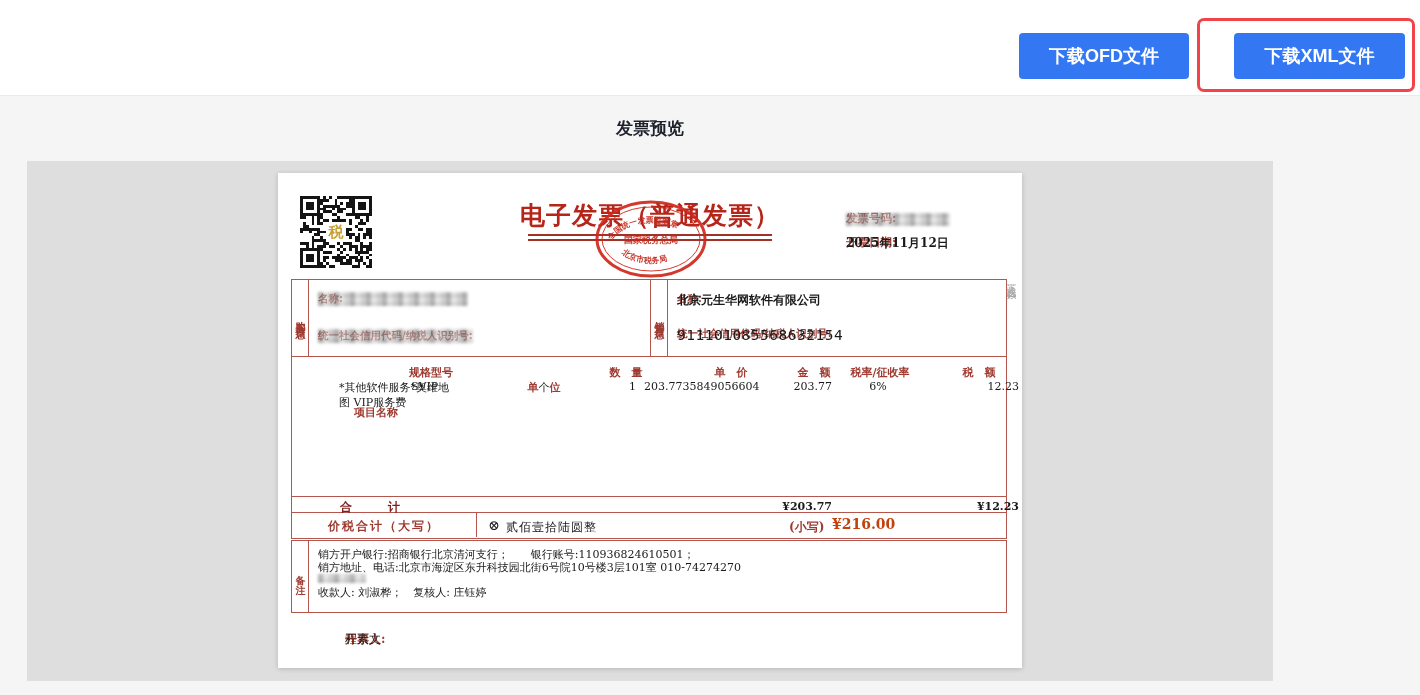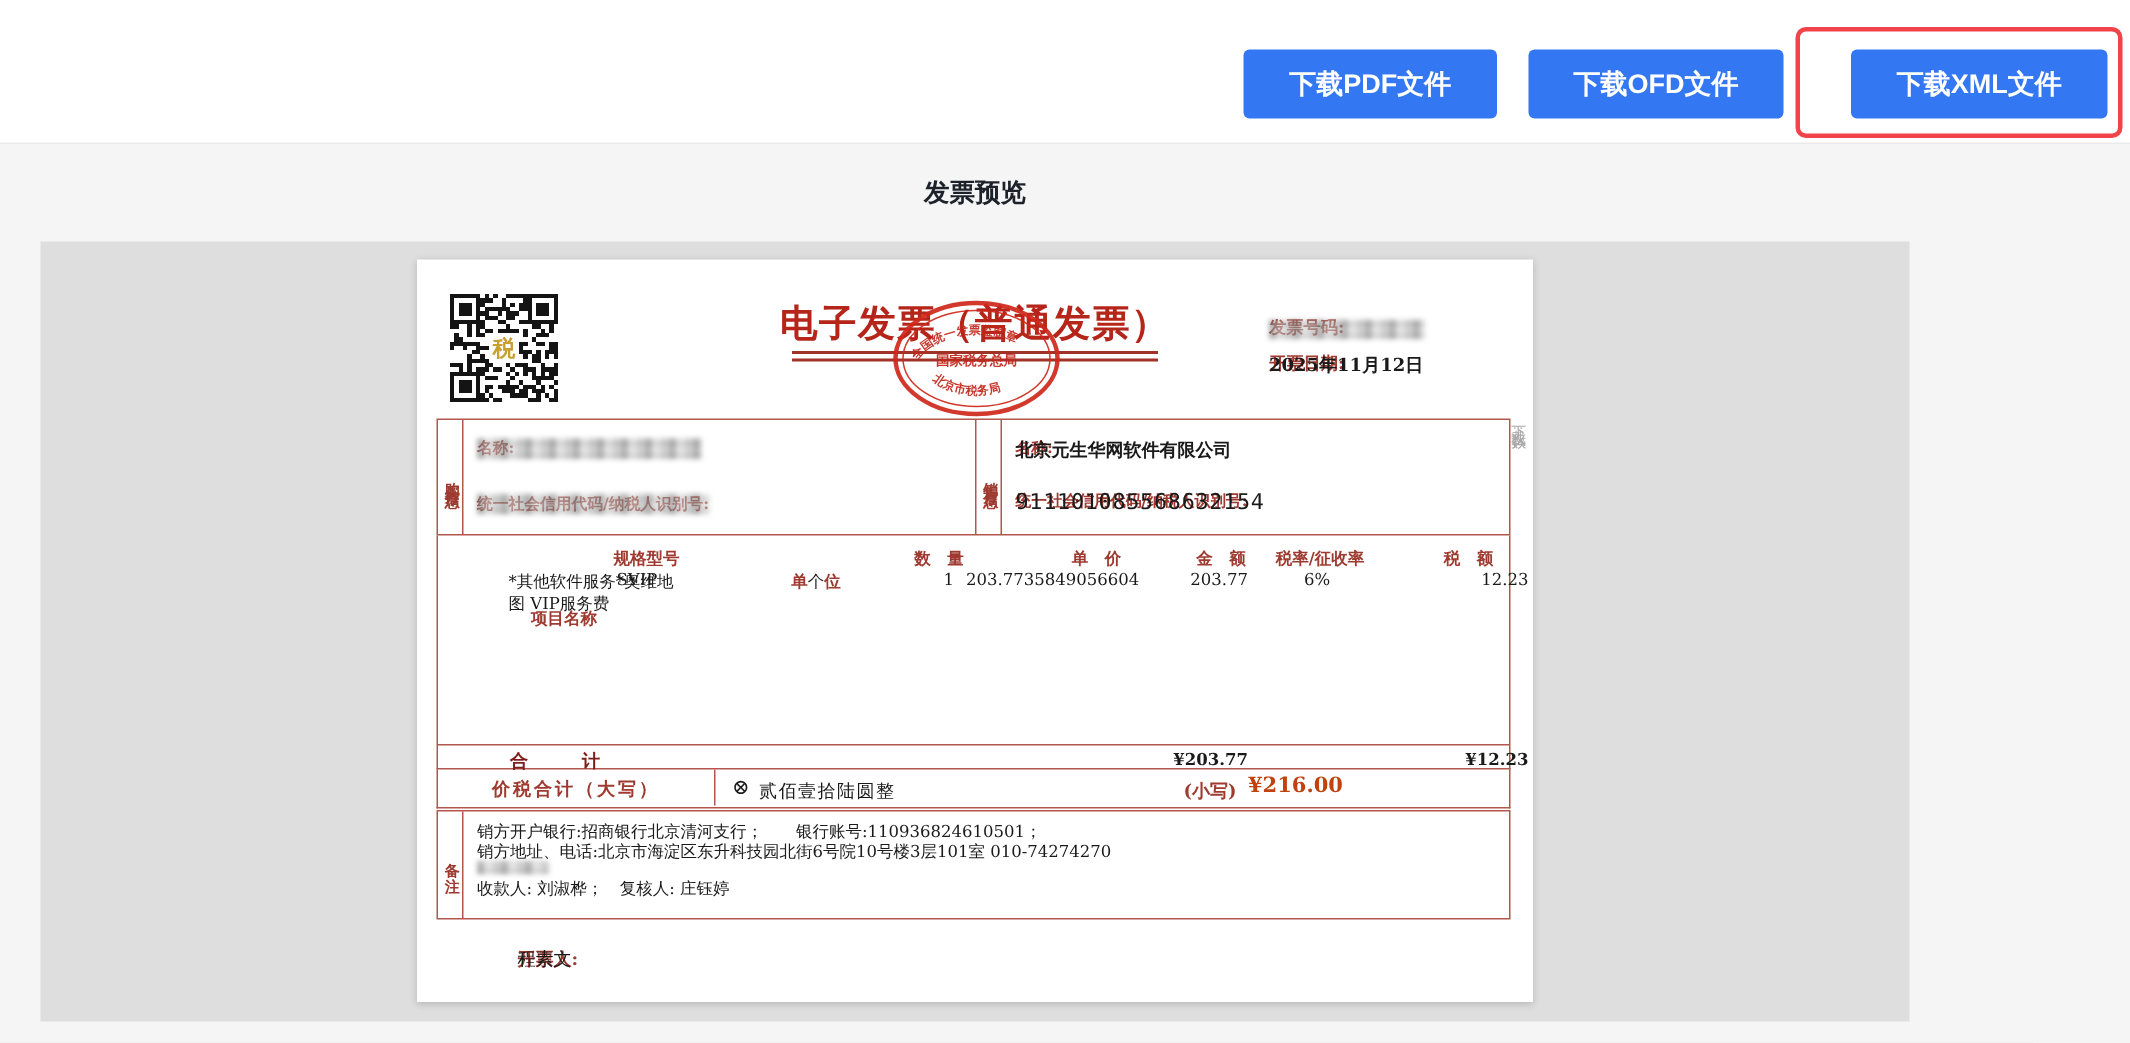--- a/index.html
+++ b/index.html
@@ -79,21 +79,20 @@
   .issuer-line { left:67px; top:458px; font-size:12px; white-space:nowrap; }
   .issuer-line .val { color:#1a1a1a; }
 
   .dl-count { left:726px; top:103px; height:140px; writing-mode:vertical-rl; text-orientation:mixed;
               color:#a9a9a9; font-size:10px; font-family:"Liberation Sans",sans-serif; letter-spacing:2px; }
 </style>
 </head>
 <body>
 
 <div class="topbar">
-  <button class="btn btn-pdf">下载PDF文件</button>
   <button class="btn btn-ofd">下载OFD文件</button>
   <button class="btn btn-xml">下载XML文件</button>
   <div class="annotation-box"></div>
 </div>
 
 <div class="page-title">发票预览</div>
 
 <div class="preview-area"></div>
 
 <div class="paper">

